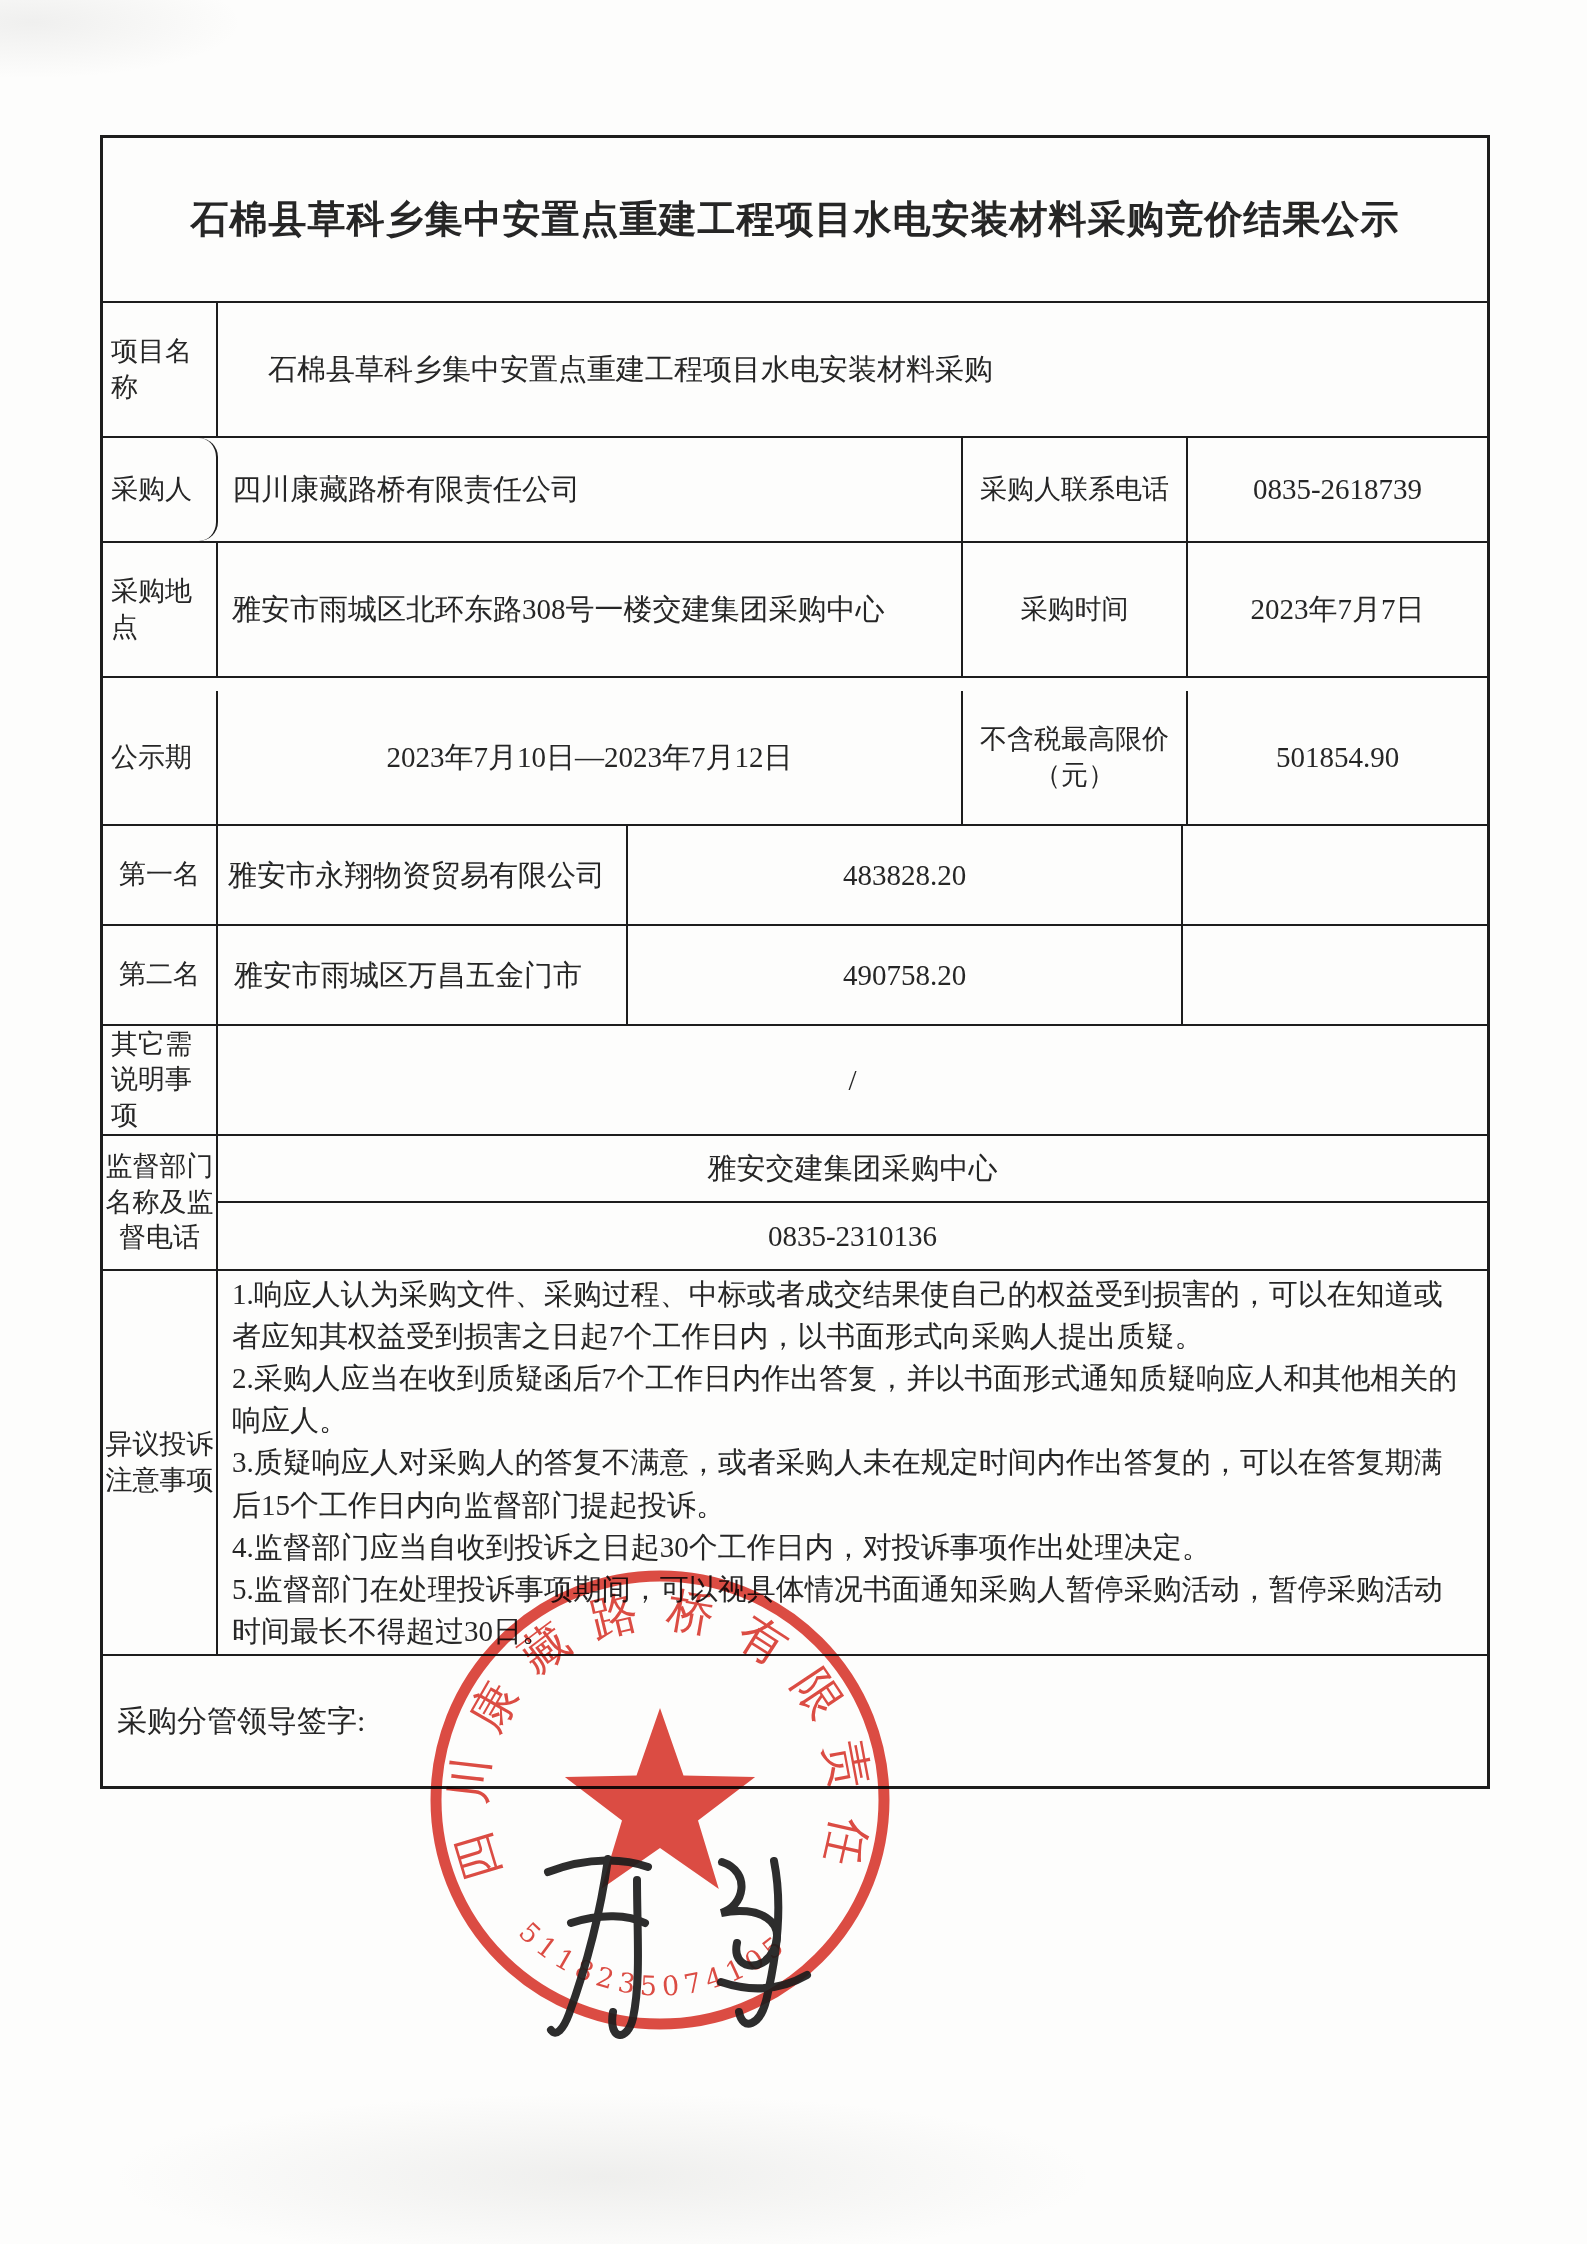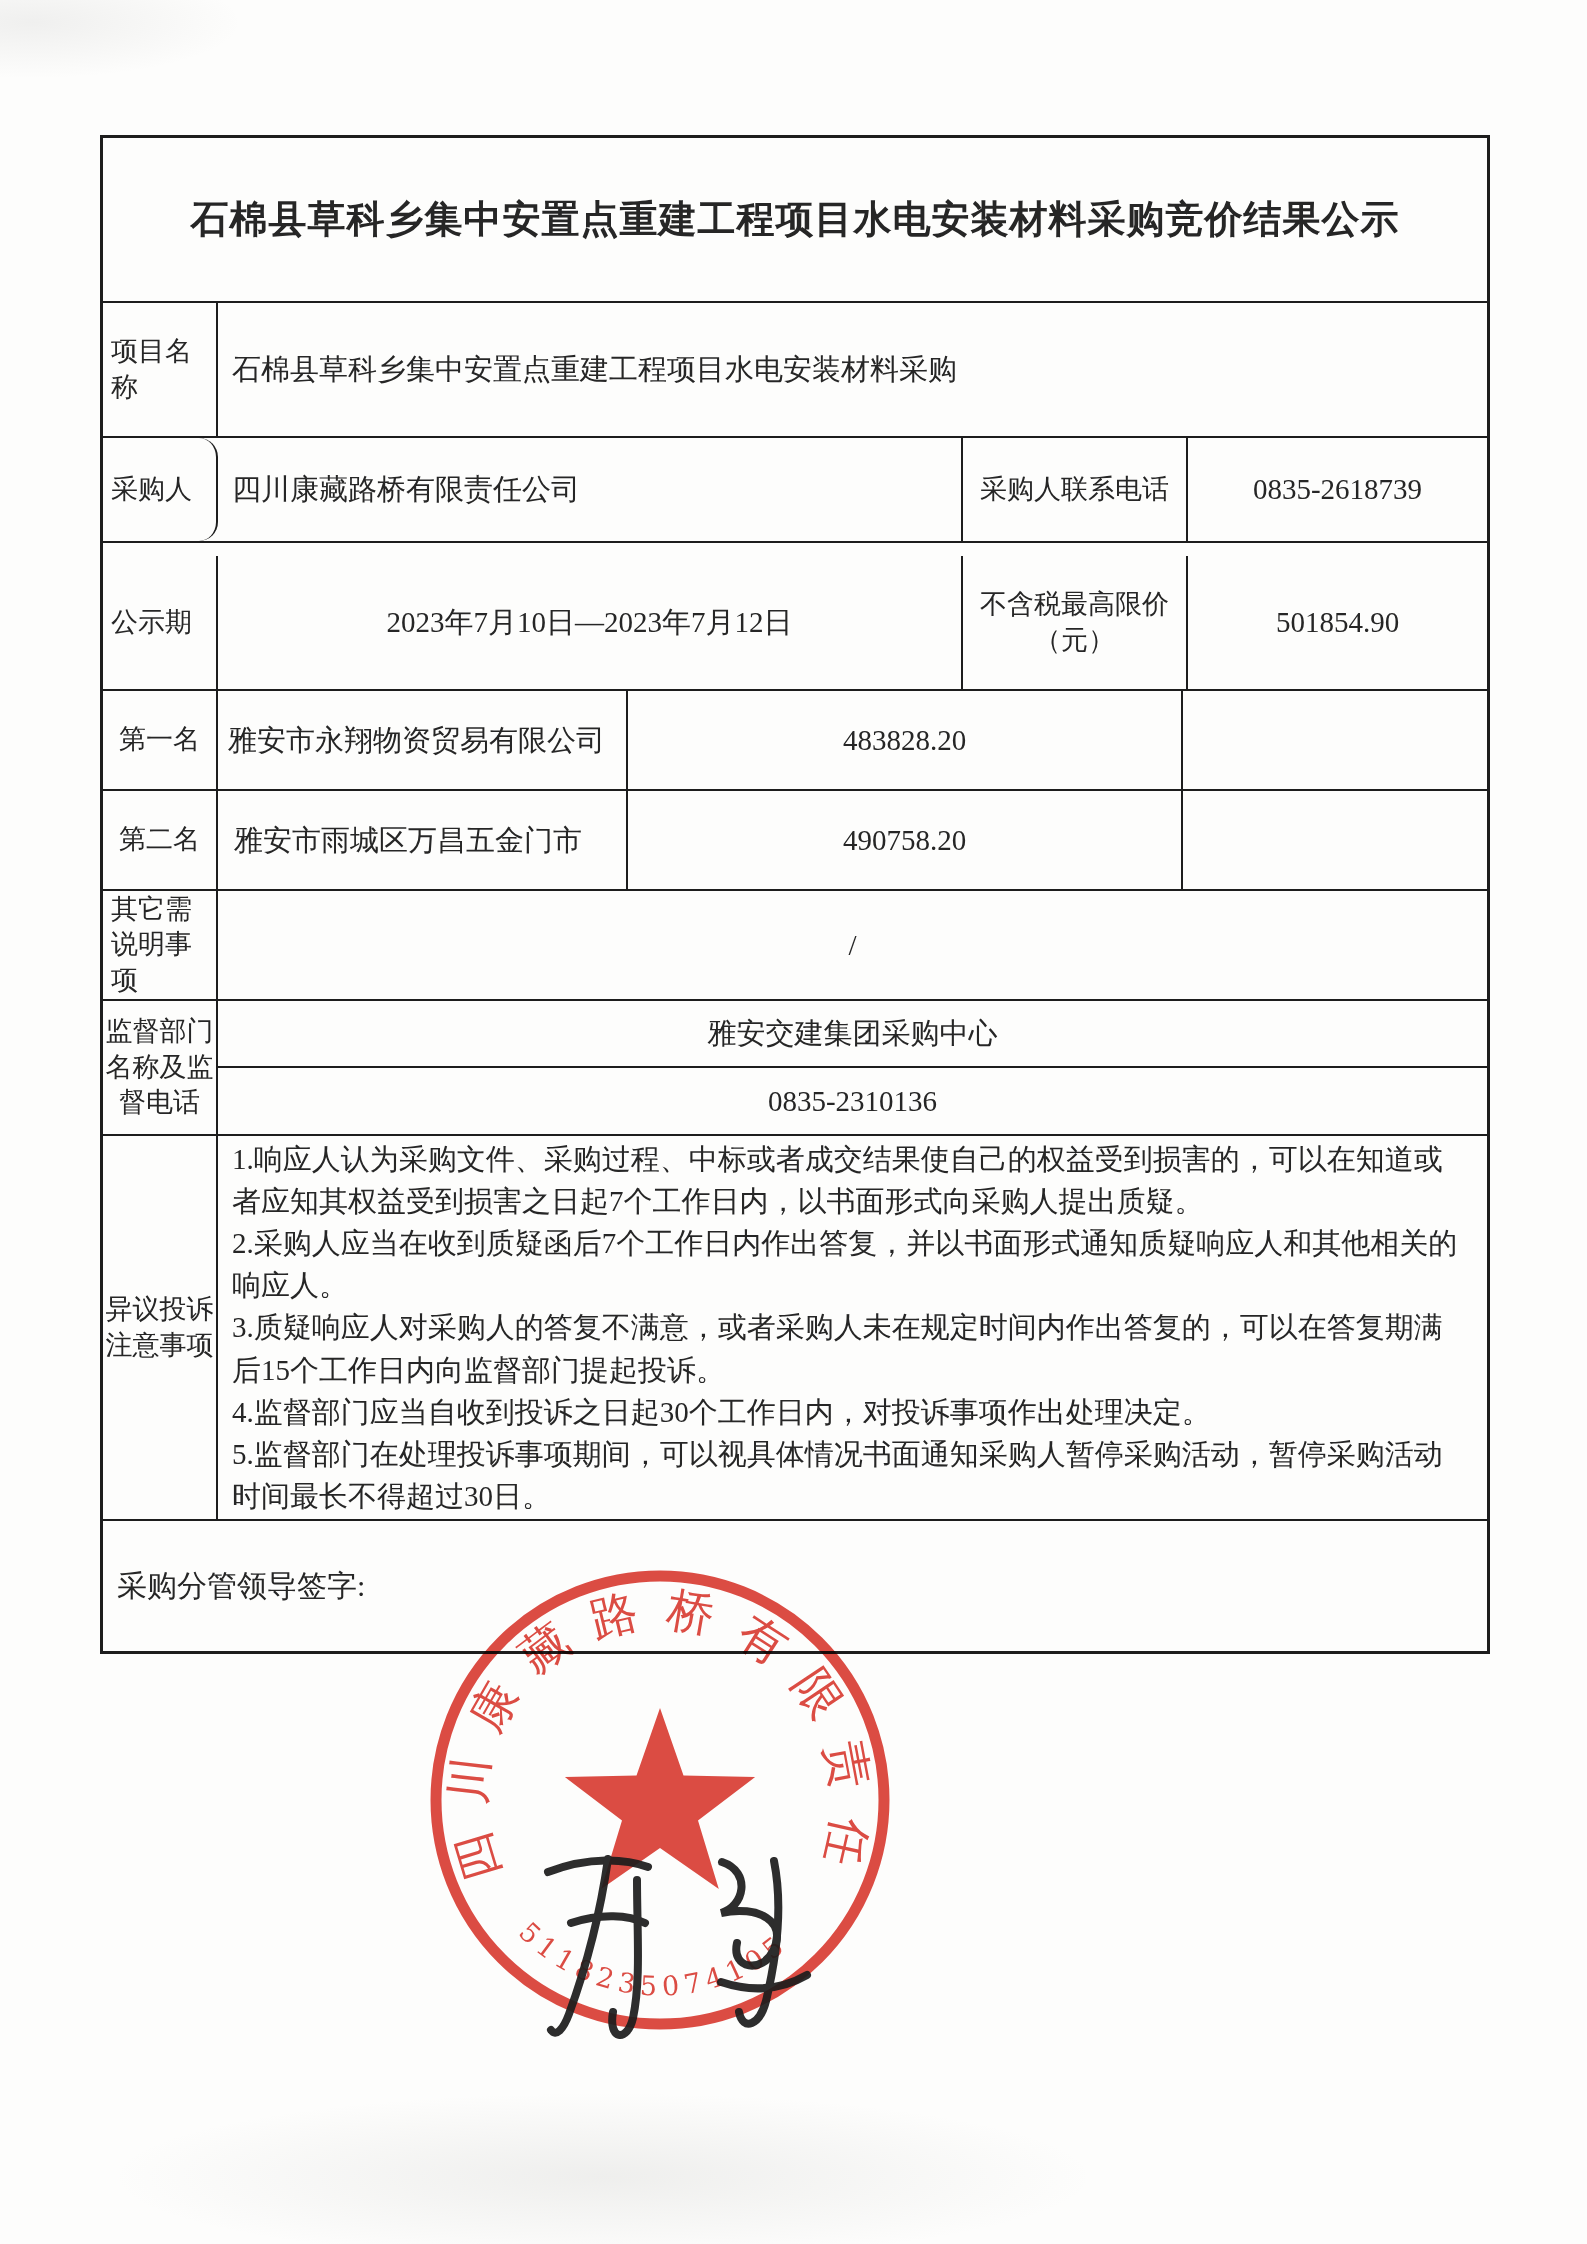--- a/index.html
+++ b/index.html
@@ -48,32 +48,38 @@
 <body>
 
 <div class="page">
 
   <div class="tbl">
 
     <div class="row" style="height:165px;">
       <div class="cell title-cell" style="flex:1;">石棉县草科乡集中安置点重建工程项目水电安装材料采购竞价结果公示</div>
     </div>
 
-    <div class="row" style="height:135px;">
+    <div class="row" style="height:135px;gap:36px;">
       <div class="cell lab" style="width:115px;">项目名称</div>
       <div class="cell val" style="flex:1;">石棉县草科乡集中安置点重建工程项目水电安装材料采购</div>
     </div>
 
     <div class="row" style="height:105px;">
       <div class="cell lab" style="width:115px;border-radius:19px;">采购人</div>
       <div class="cell val" style="width:745px;">四川康藏路桥有限责任公司</div>
       <div class="cell lab lab-c" style="width:225px;">采购人联系电话</div>
       <div class="cell val c" style="flex:1;">0835-2618739</div>
     </div>
 
+    <div class="row" style="height:135px;">
+      <div class="cell lab" style="width:115px;">采购地点</div>
+      <div class="cell val" style="width:745px;">雅安市雨城区北环东路308号一楼交建集团采购中心</div>
+      <div class="cell lab lab-c" style="width:225px;">采购时间</div>
+      <div class="cell val c" style="flex:1;">2023年7月7日</div>
+    </div>
 
     <div class="row" style="height:135px;margin-top:13px;">
       <div class="cell lab" style="width:115px;">公示期</div>
       <div class="cell val c" style="width:745px;">2023年7月10日—2023年7月12日</div>
       <div class="cell lab lab-c" style="width:225px;">不含税最高限价（元）</div>
       <div class="cell val c" style="flex:1;">501854.90</div>
     </div>
 
 
     <div class="row" style="height:100px;">

